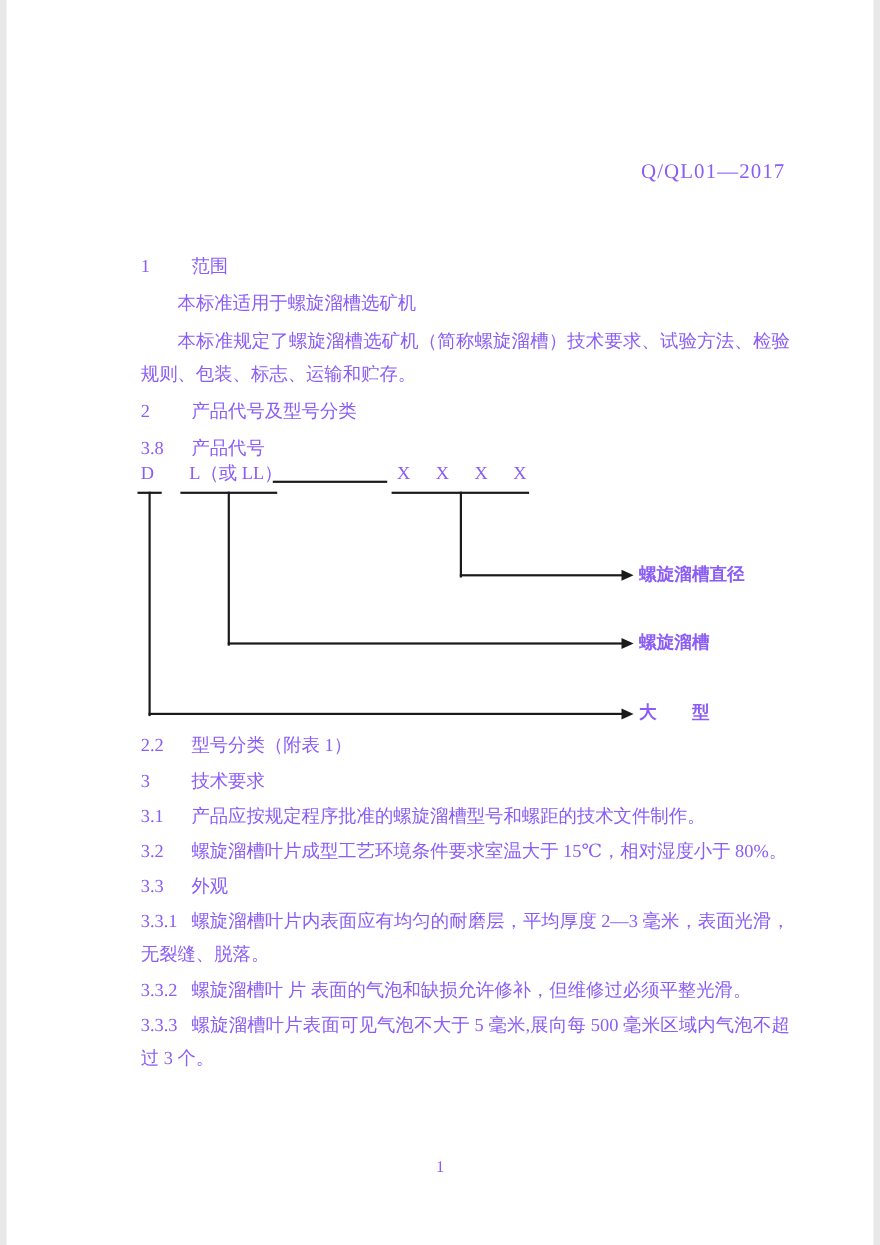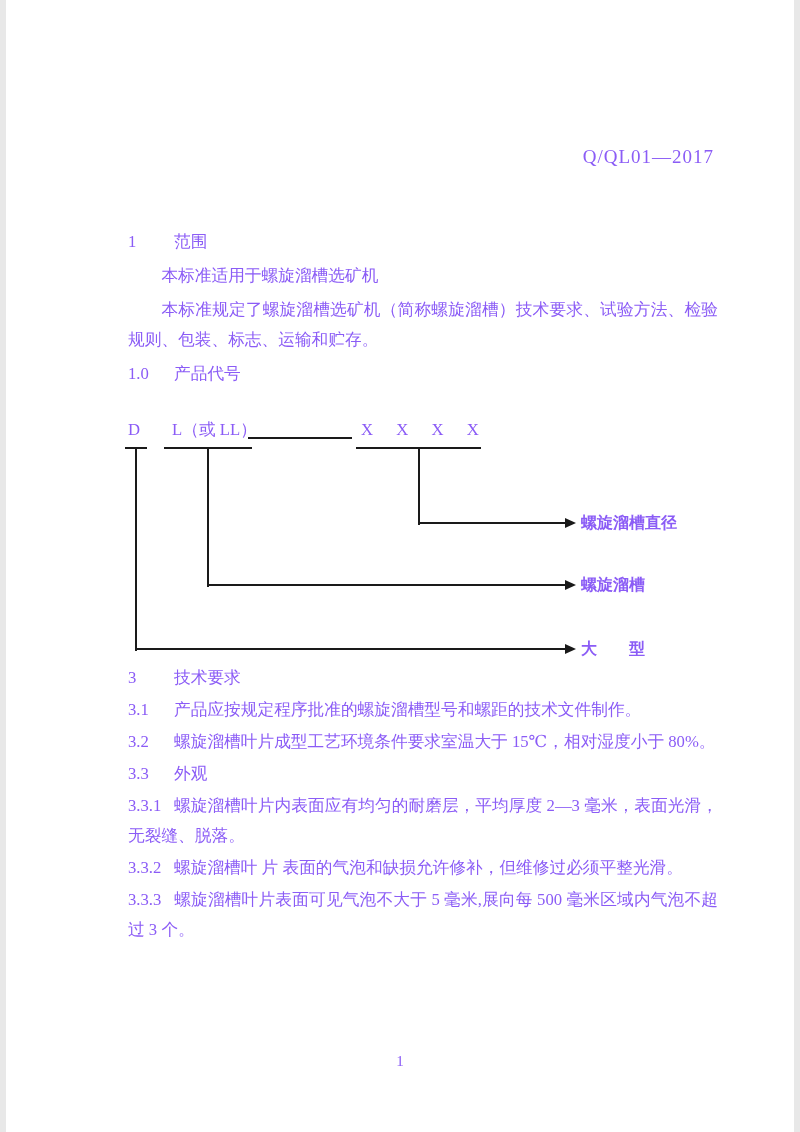--- a/index.html
+++ b/index.html
@@ -49,21 +49,22 @@
 
 <div class="page">
 
   <div class="doc-number">Q/QL01—2017</div>
 
 
   <div class="flow flow-1">
     <p><span class="num">1</span><span>范围</span></p>
     <p class="indent">本标准适用于螺旋溜槽选矿机</p>
     <p class="indent">本标准规定了螺旋溜槽选矿机（简称螺旋溜槽）技术要求、试验方法、检验规则、包装、标志、运输和贮存。</p>
-    <p><span class="num">1.0</span><span>产品代号</span></p>
+    <p><span class="num">2</span><span>产品代号及型号分类</span></p>
+    <p><span class="num">3.8</span><span>产品代号</span></p>
   </div>
 
   <div class="diagram">
     <span class="dg-code code-d">D</span>
     <span class="dg-code code-l">L（或 LL）</span>
     <span class="dg-code code-x">X X X X</span>
 
     <div class="hline" style="left:242px; top:22px; width:104px;"></div>
 
     <div class="hline" style="left:119px; top:32px; width:22px;"></div>
@@ -81,20 +82,21 @@
     <div class="hline" style="left:201px; top:169px; width:359px;"></div>
     <div class="arrowhead" style="left:559px; top:165px;"></div>
     <div class="dg-label" style="top:159px;">螺旋溜槽</div>
 
     <div class="hline" style="left:129px; top:233px; width:431px;"></div>
     <div class="arrowhead" style="left:559px; top:229px;"></div>
     <div class="dg-label" style="top:223px;">大　　型</div>
   </div>
 
   <div class="flow flow-2">
+    <p><span class="num">2.2</span><span>型号分类（附表 1）</span></p>
     <p><span class="num">3</span><span>技术要求</span></p>
     <p><span class="num">3.1</span><span>产品应按规定程序批准的螺旋溜槽型号和螺距的技术文件制作。</span></p>
     <p><span class="num">3.2</span><span>螺旋溜槽叶片成型工艺环境条件要求室温大于 15℃，相对湿度小于 80%。</span></p>
     <p><span class="num">3.3</span><span>外观</span></p>
     <p><span class="num">3.3.1</span><span>螺旋溜槽叶片内表面应有均匀的耐磨层，平均厚度 2—3 毫米，表面光滑，无裂缝、脱落。</span></p>
     <p><span class="num">3.3.2</span><span>螺旋溜槽叶 片 表面的气泡和缺损允许修补，但维修过必须平整光滑。</span></p>
     <p><span class="num">3.3.3</span><span>螺旋溜槽叶片表面可见气泡不大于 5 毫米,展向每 500 毫米区域内气泡不超过 3 个。</span></p>
   </div>
 
   <div class="page-num">1</div>

